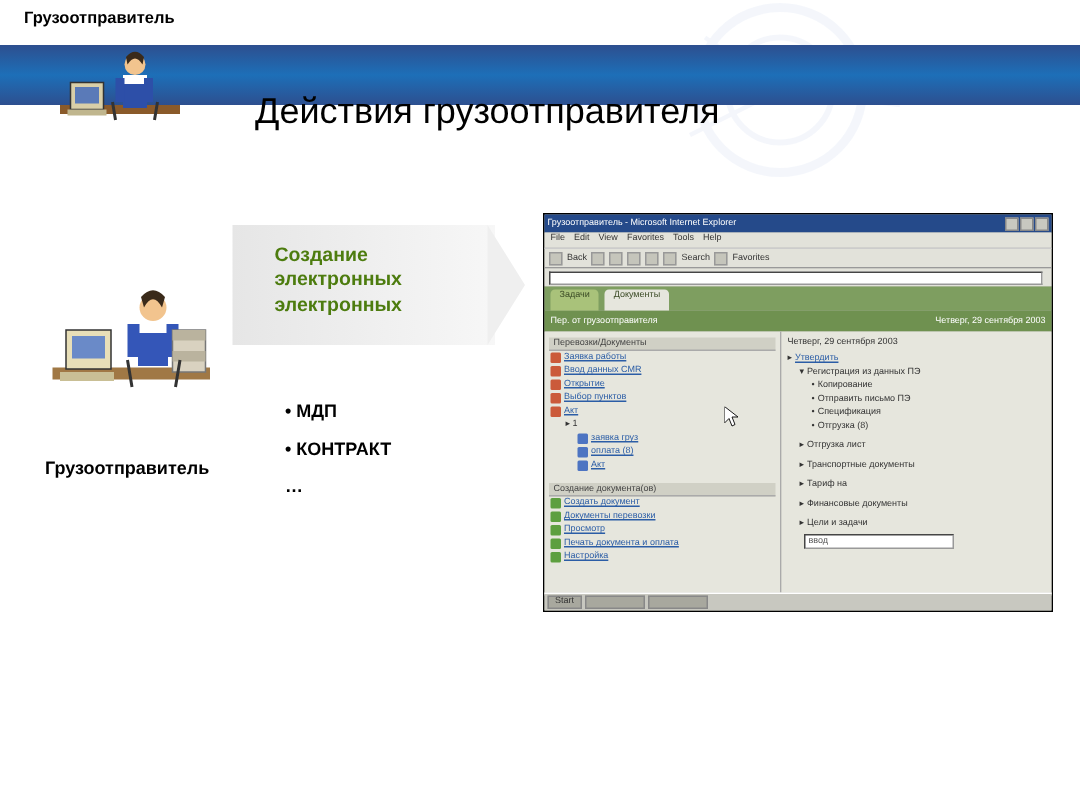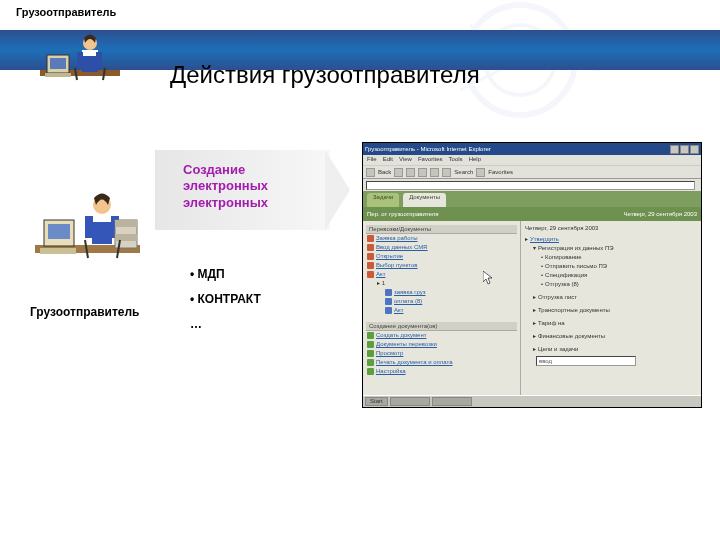--- a/index.html
+++ b/index.html
@@ -46,21 +46,21 @@
     background: linear-gradient(to right, #e6e6e6, #f7f7f7);
   }
   .arrow-head {
     position: absolute; right: -20px; top: 0; width: 0; height: 0;
     border-top: 40px solid transparent;
     border-bottom: 40px solid transparent;
     border-left: 25px solid #efefef;
   }
   .arrow-text {
     position: absolute; left: 28px; top: 12px;
-    font-size: 13px; font-weight: bold; color: #a21caf; line-height: 1.25;
+    font-size: 13px; font-weight: bold; color: #4d7c0f; line-height: 1.25;
   }
   .bullet-list {
     position: absolute; top: 262px; left: 190px;
     font-size: 12px; font-weight: bold; color: #000;
     line-height: 2.1;
   }
   .screenshot {
     position: absolute; top: 142px; left: 362px; width: 340px; height: 266px;
     border: 1px solid #000; background: #b8b8ad;
     font-size: 6px; color: #333;

